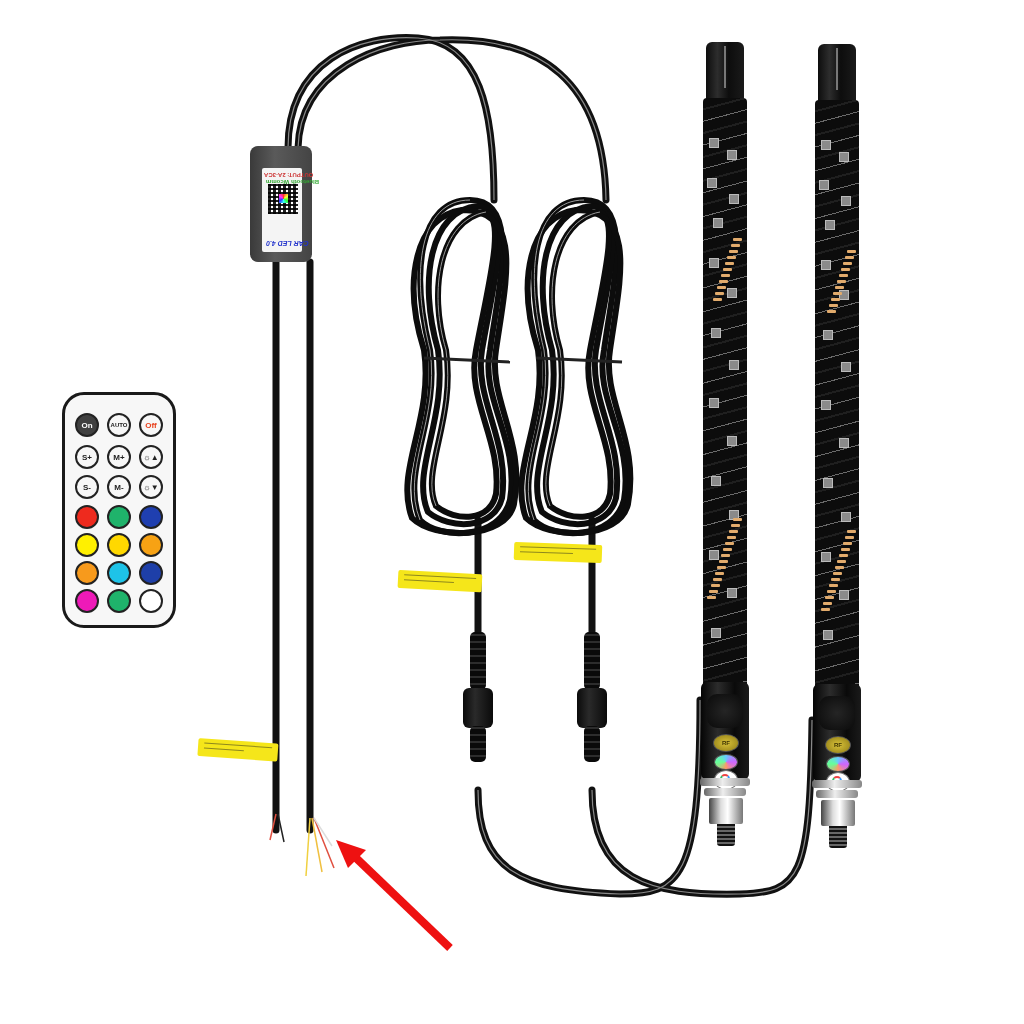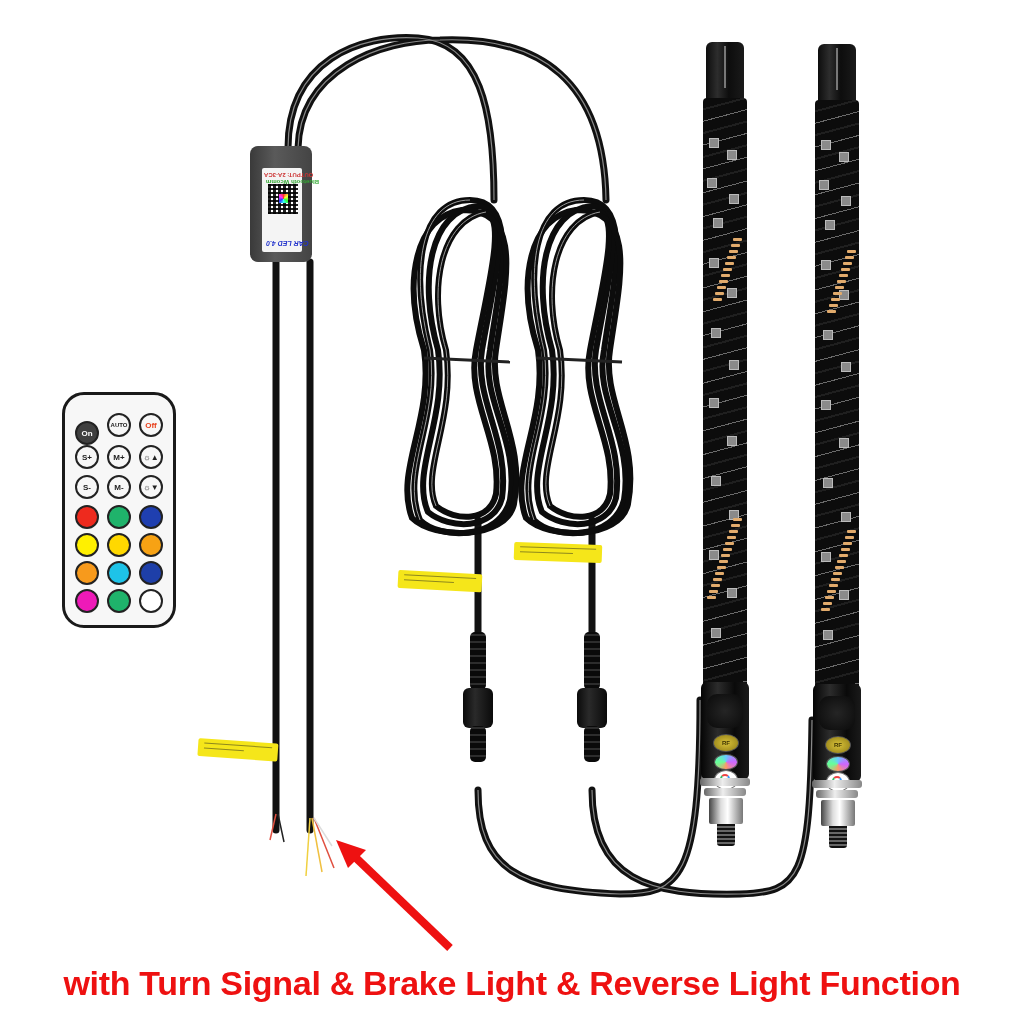--- a/index.html
+++ b/index.html
@@ -255,21 +255,21 @@
       <div class="btn-ir" style="left:13px;top:72px"></div>
       <div class="btn-sw" style="left:13px;top:88px"></div>
     </div>
     <div class="abs ring" style="left:0;top:738px"></div>
     <div class="abs ring" style="left:4px;top:748px;width:42px"></div>
     <div class="abs nut" style="left:9px;top:758px"></div>
     <div class="abs thread" style="left:17px;top:784px"></div>
   </div>
 
   <div class="abs remote">
-    <div class="rbtn" style="left: 10px; top: 18px; background: #404040; color: rgb(255, 255, 255); margin-top: 8px;">
+    <div class="rbtn" style="left: 10px; top: 18px; background: #404040; color: rgb(255, 255, 255);">
         <span>On</span>
       </div>
     <div class="rbtn txt-small" style="left: 42px; top: 18px; background: rgb(247, 247, 247); color: rgb(34, 34, 34);">
         <span>AUTO</span>
       </div>
     <div class="rbtn" style="left: 74px; top: 18px; background: rgb(247, 247, 247); color: rgb(232, 64, 28);">
         <span>Off</span>
       </div>
     <div class="rbtn" style="left: 10px; top: 50px; background: rgb(247, 247, 247); color: rgb(34, 34, 34);">
         <span>S+</span>
@@ -296,14 +296,13 @@
     <div class="rbtn color" style="left: 42px; top: 138px; background: rgb(255, 216, 0);"></div>
     <div class="rbtn color" style="left: 74px; top: 138px; background: rgb(247, 162, 20);"></div>
     <div class="rbtn color" style="left: 10px; top: 166px; background: rgb(247, 154, 28);"></div>
     <div class="rbtn color" style="left: 42px; top: 166px; background: rgb(30, 195, 232);"></div>
     <div class="rbtn color" style="left: 74px; top: 166px; background: rgb(30, 63, 168);"></div>
     <div class="rbtn color" style="left: 10px; top: 194px; background: rgb(238, 26, 184);"></div>
     <div class="rbtn color" style="left: 42px; top: 194px; background: rgb(31, 179, 107);"></div>
     <div class="rbtn color" style="left: 74px; top: 194px; background: rgb(255, 255, 255);"></div>
   </div>
 
-  <div class="abs caption">with Turn Signal &amp; Brake Light &amp; Reverse Light Function</div>
 </div>
 
 </body></html>

